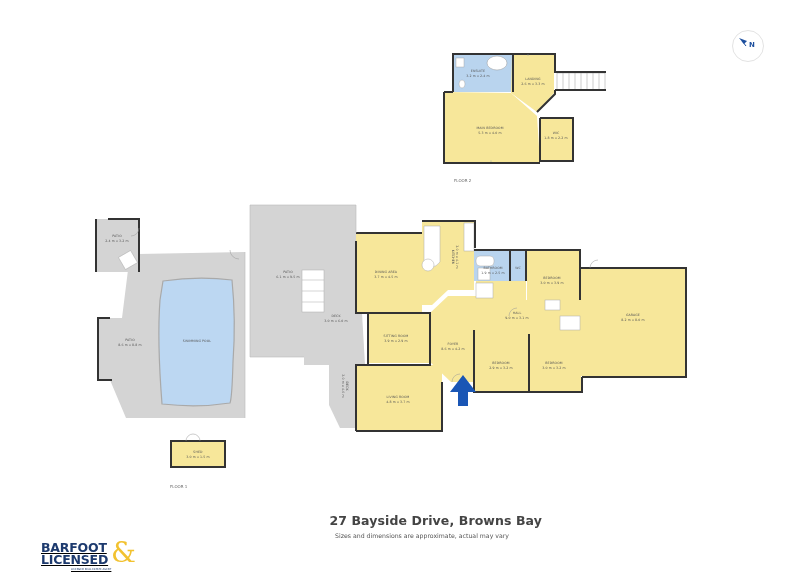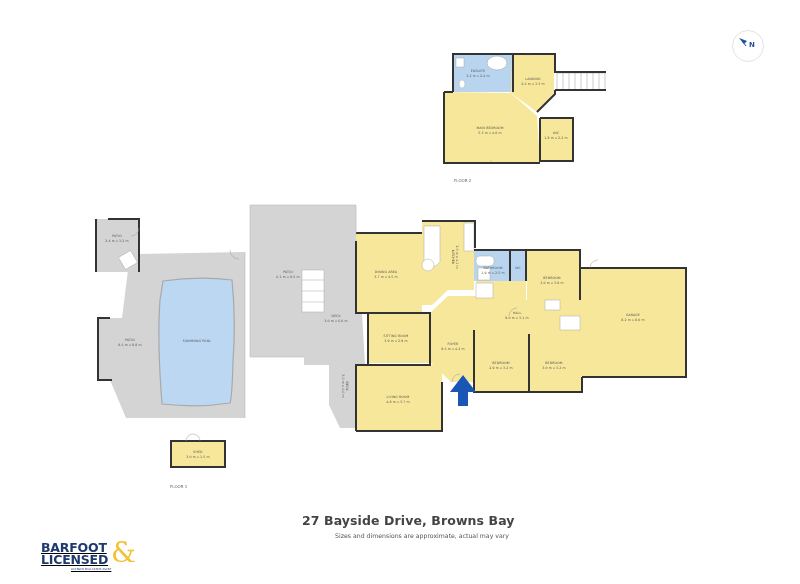--- a/index.html
+++ b/index.html
@@ -1,20 +1,20 @@
 <!DOCTYPE html>
 <html><head>
 <meta charset="utf-8">
 <style>
   html,body{margin:0;padding:0;background:#ffffff;}
   body{width:800px;height:584px;position:relative;overflow:hidden;font-family:"Liberation Sans",sans-serif;}
   #plan{position:absolute;left:0;top:0;width:800px;height:584px;}
   .lbl{font-family:"DejaVu Sans",sans-serif;font-size:3.2px;fill:#555;text-anchor:middle;letter-spacing:0.1px;}
   .floor-lbl{font-family:"DejaVu Sans",sans-serif;font-size:4px;fill:#666;}
-  .title{position:absolute;left:302px;top:513px;width:240px;text-align:left;font-family:"DejaVu Sans",sans-serif;font-weight:bold;font-size:12.5px;color:#444;letter-spacing:0.1px;}
+  .title{position:absolute;left:302px;top:513px;width:240px;text-align:right;font-family:"DejaVu Sans",sans-serif;font-weight:bold;font-size:12.5px;color:#444;letter-spacing:0.1px;}
   .subtitle{position:absolute;left:302px;top:532px;width:240px;text-align:center;font-family:"DejaVu Sans",sans-serif;font-size:6.2px;color:#555;}
   .logo{position:absolute;left:41px;top:542px;width:110px;height:32px;text-decoration:underline;}
   .logo .l1,.logo .l2{font-family:"DejaVu Sans",sans-serif;font-weight:bold;color:#1d3a6e;font-size:12.5px;line-height:12px;letter-spacing:-0.2px;}
   .logo .amp{position:absolute;left:70px;top:-3px;font-family:"DejaVu Serif",serif;font-size:28px;color:#f2c230;line-height:28px;}
   .logo .tag{font-family:"DejaVu Sans",sans-serif;font-size:2.6px;color:#1d3a6e;margin-left:30px;margin-top:2px;}
   .compass{position:absolute;left:732px;top:30px;width:30px;height:30px;border:1px solid #e3e3e3;border-radius:50%;}
 </style>
 </head>
 <body>
 

